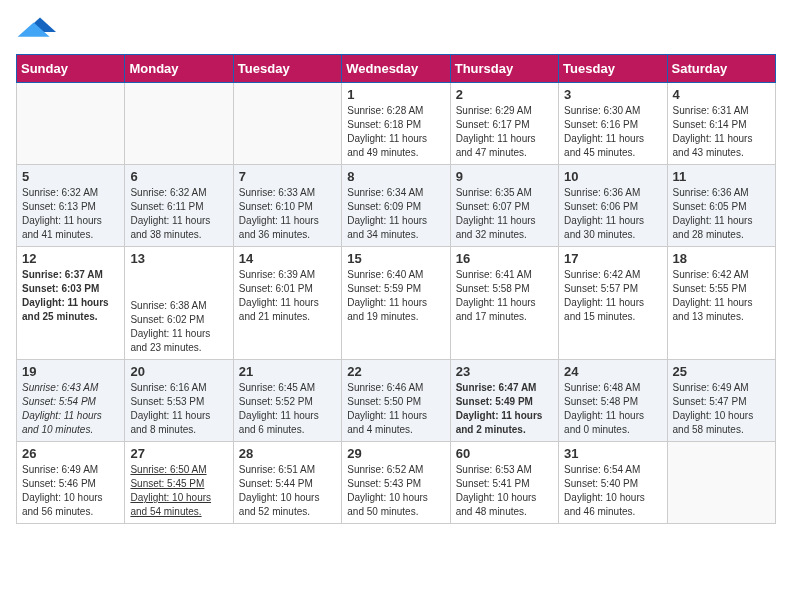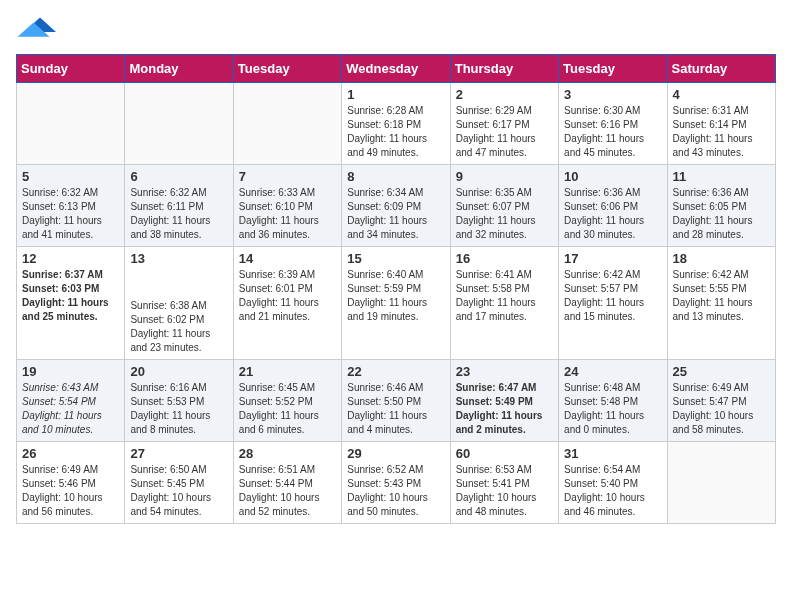--- a/index.html
+++ b/index.html
@@ -310,21 +310,21 @@
       <tr>
         <td>
           <span class="day-number">26</span>
           <div class="day-info" style="white-space: pre-line;">Sunrise: 6:49 AM
 Sunset: 5:46 PM
 Daylight: 10 hours
 and 56 minutes.</div>
         </td>
         <td>
           <span class="day-number">27</span>
-          <div class="day-info" style="white-space: pre-line;">Sunrise: 6:50 AM
+          <div class="day-info" style="white-space: pre-line; text-decoration: underline;">Sunrise: 6:50 AM
 Sunset: 5:45 PM
 Daylight: 10 hours
 and 54 minutes.</div>
         </td>
         <td>
           <span class="day-number">28</span>
           <div class="day-info" style="white-space: pre-line;">Sunrise: 6:51 AM
 Sunset: 5:44 PM
 Daylight: 10 hours
 and 52 minutes.</div>

